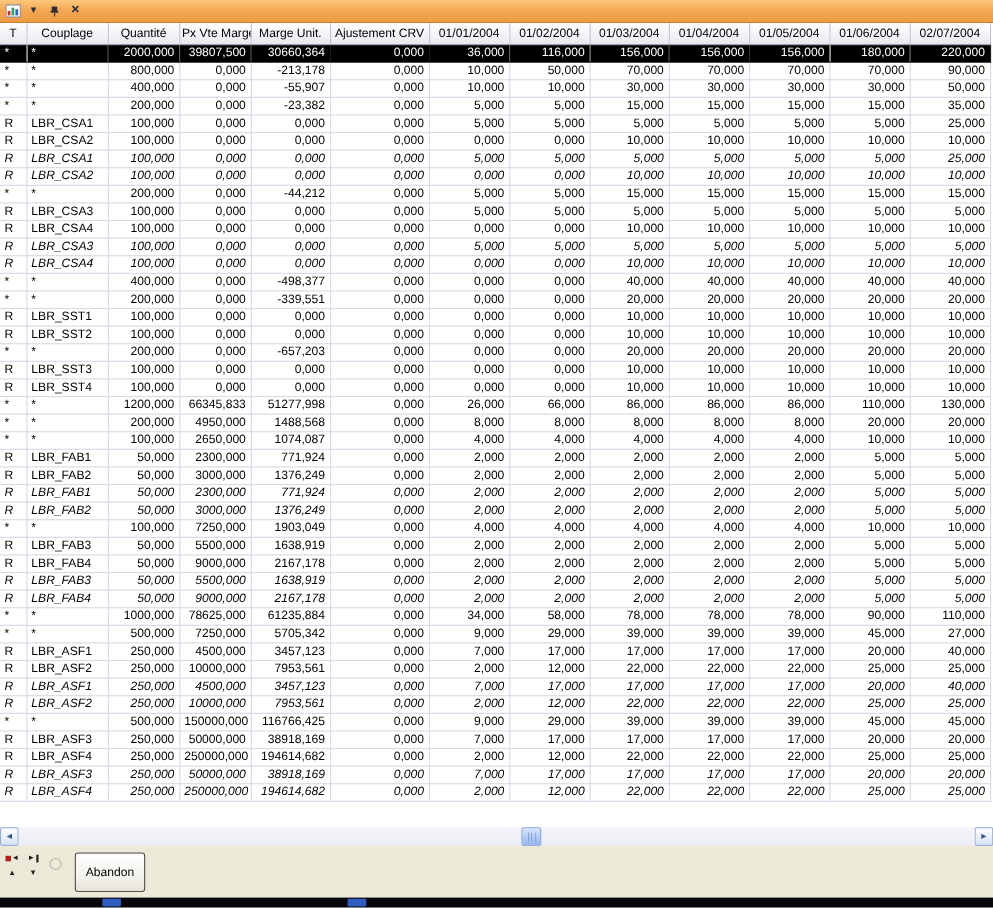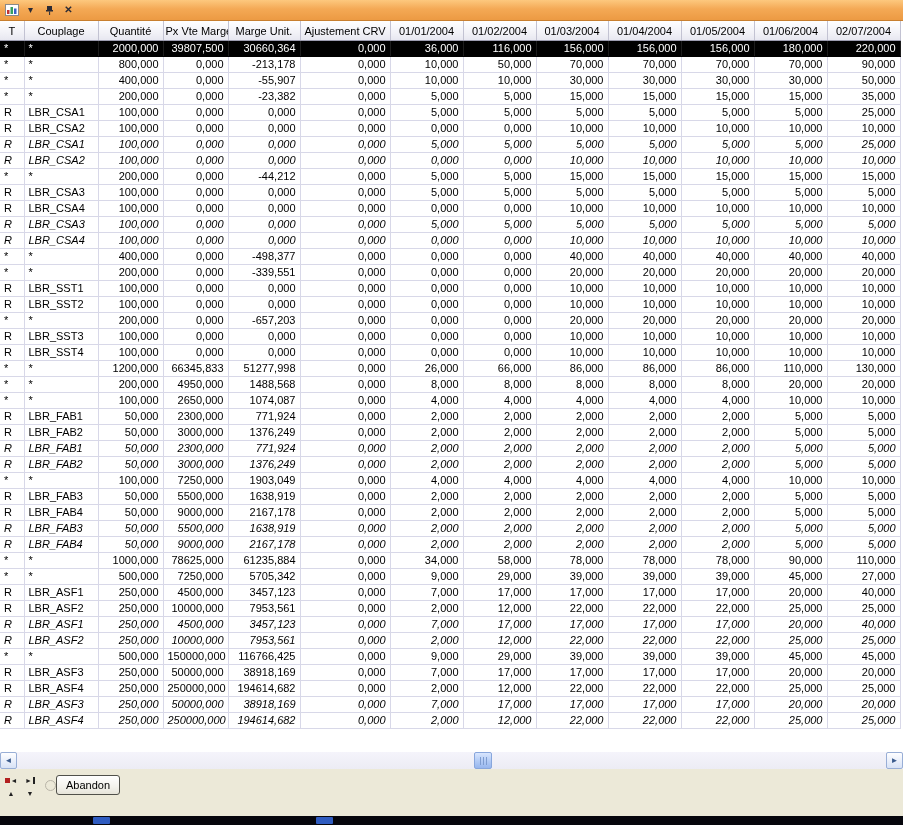--- a/index.html
+++ b/index.html
@@ -74,21 +74,21 @@
     display:flex;align-items:center;justify-content:center;gap:1px;
     font-size:7px;color:#222;line-height:1;cursor:default;font-family:"Liberation Sans",sans-serif;
   }
   .red-marker{display:inline-block;width:5px;height:5px;background:#b32020;}
   .end-bar{display:inline-block;width:2px;height:7px;background:#222;}
   .nav-circle{
     position:absolute;left:45px;top:11px;width:11px;height:11px;box-sizing:border-box;
     border:1px solid #b9b5a8;border-radius:50%;background:transparent;
   }
   .abandon{
-    position:absolute;left:56px;top:6px;height:20px;padding:0 9px;
+    position:absolute;left:68px;top:6px;height:36px;padding:0 9px;
     font-size:11px;color:#000;font-family:"Liberation Sans",sans-serif;
     background:linear-gradient(180deg,#ffffff 0%,#f3f2ec 60%,#e6e4d9 100%);
     border:1px solid #50504a;border-radius:3px;cursor:default;
   }
 
   
   .taskbar{position:absolute;left:0;top:816px;width:903px;height:9px;background:#06060c;}
   .tb-seg{position:absolute;top:1px;height:7px;width:17px;background:#2f5cc0;border-radius:1px;}
   .tb-seg.s1{left:93px;}
   .tb-seg.s2{left:316px;}

